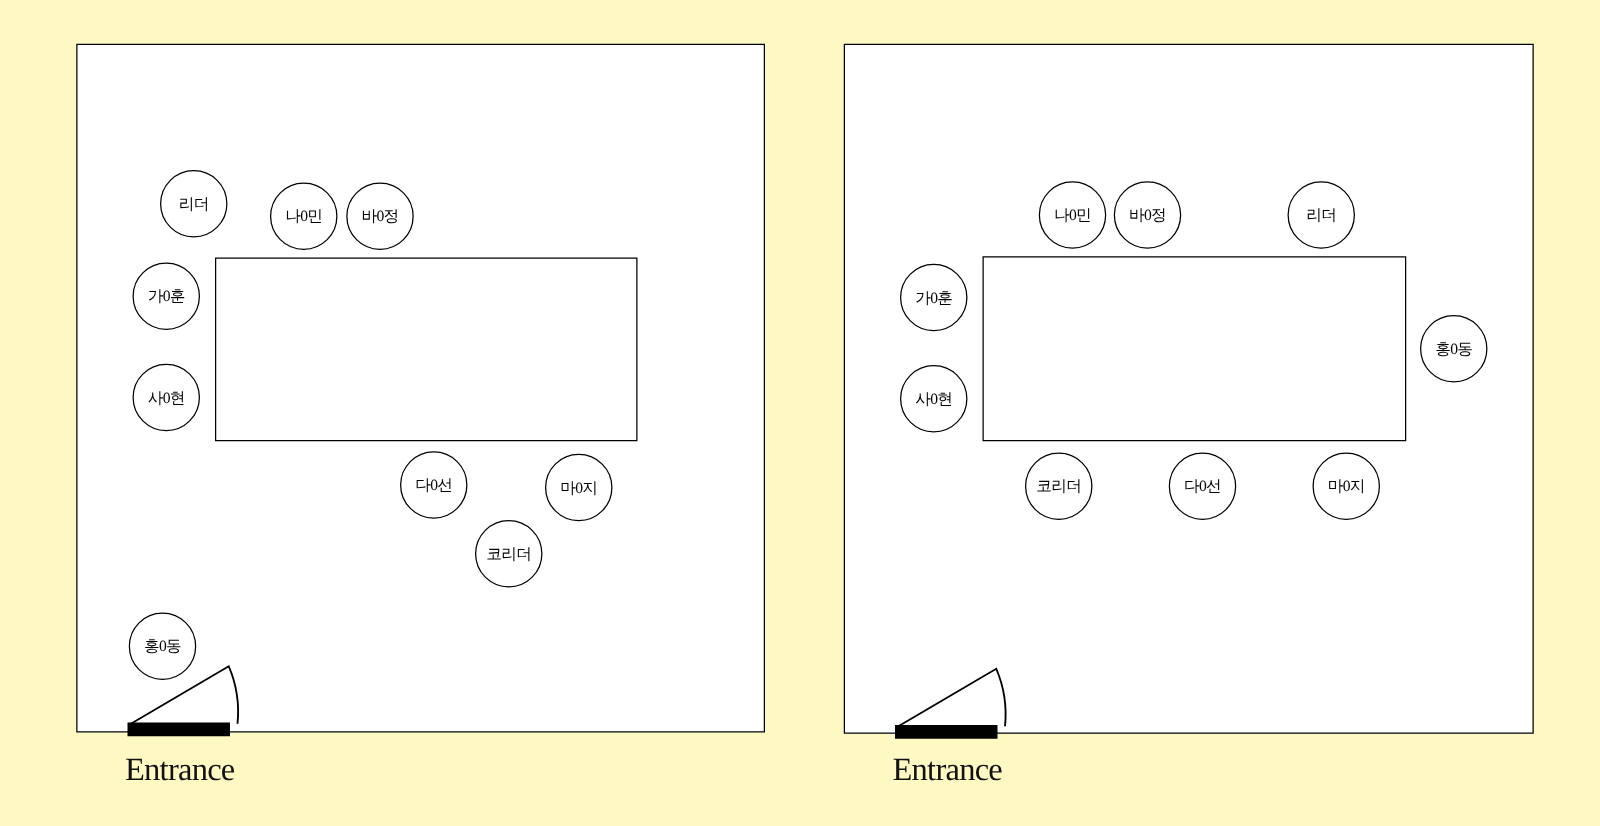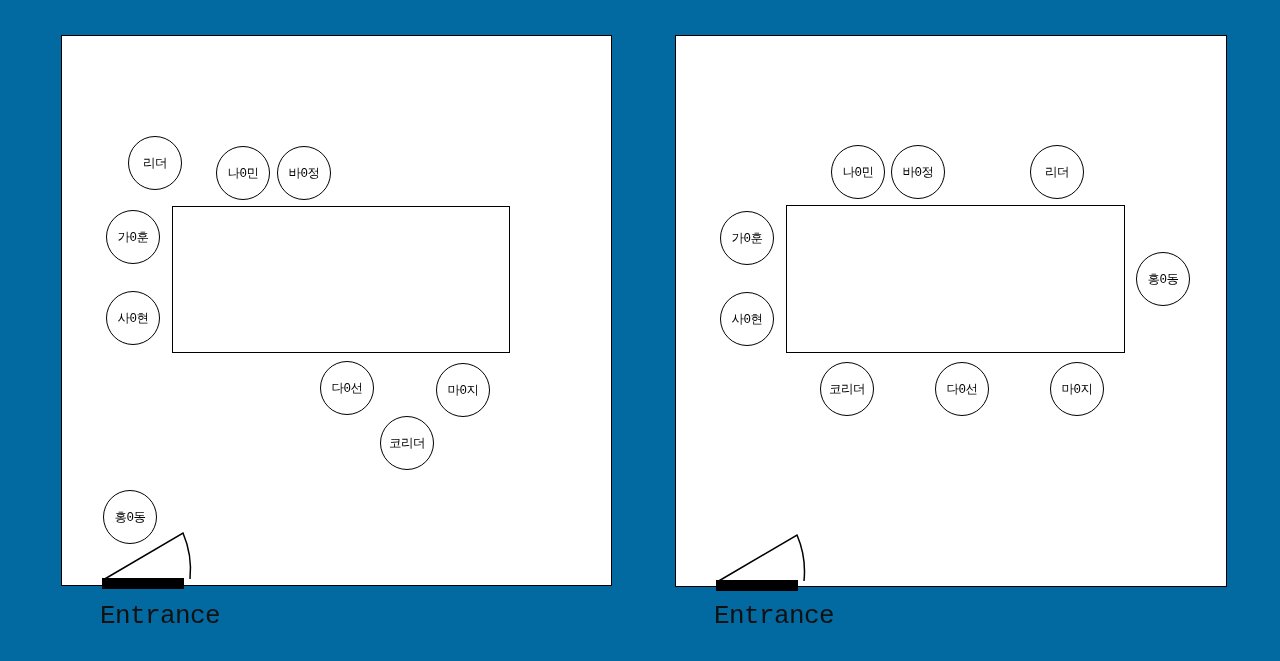--- a/index.html
+++ b/index.html
@@ -1,18 +1,18 @@
 <!DOCTYPE html>
 <html><head>
 <meta charset="utf-8">
 <style>
   html,body { margin:0; padding:0; background:#ffffff; }
   .canvas {
-    position:relative; width:1280px; height:661px; background:#0369a1;
-    font-family:Liberation Mono, monospace; overflow:hidden;
+    position:relative; width:1280px; height:661px; background:#fef9c3;
+    font-family:Liberation Serif, serif; overflow:hidden;
   }
   .room {
     position:absolute; border:1.6px solid #000; box-sizing:border-box; background:#fff;
   }
   .table {
     position:absolute; border:1.5px solid #000; box-sizing:border-box; background:#fff;
   }
   .seat {
     position:absolute; width:54px; height:54px; border:1.5px solid #000;
     border-radius:50%; background:#fff; box-sizing:border-box;

